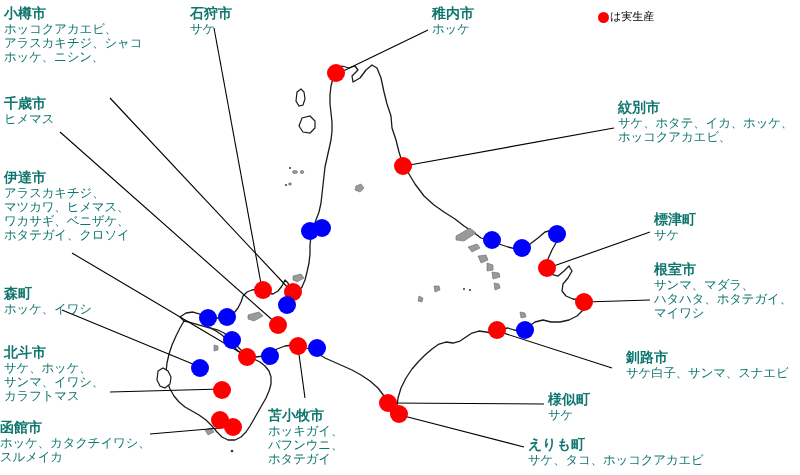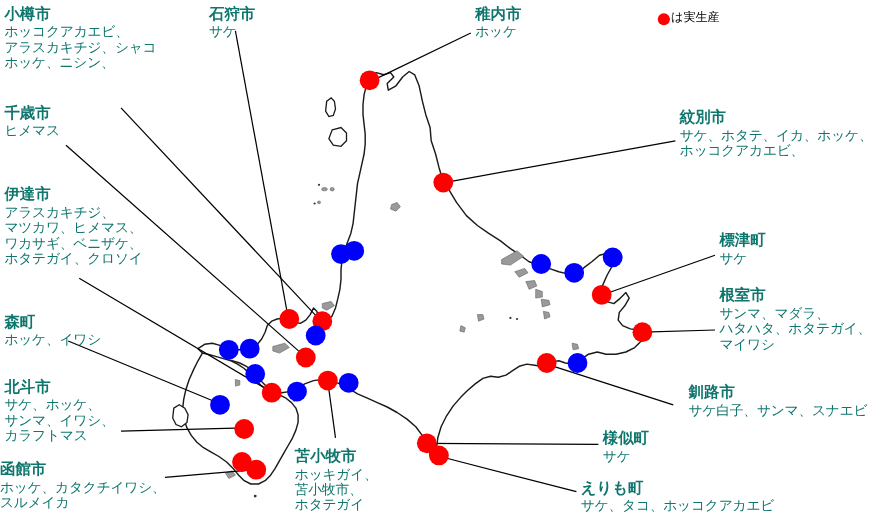--- a/index.html
+++ b/index.html
@@ -262,21 +262,21 @@
       <div class="label-block" style="left: 432px; top: 6px;">
         <div class="label-title">稚内市</div>
         <div class="label-body">
           <div>ホッケ</div>
         </div>
       </div>
       <div class="label-block" style="left: 268px; top: 408px;">
         <div class="label-title">苫小牧市</div>
         <div class="label-body">
           <div>ホッキガイ、</div>
-          <div>苫小牧市、</div>
+          <div>バフンウニ、</div>
           <div>ホタテガイ</div>
         </div>
       </div>
       <div class="label-block" style="left: 618px; top: 100px;">
         <div class="label-title">紋別市</div>
         <div class="label-body">
           <div>サケ、ホタテ、イカ、ホッケ、</div>
           <div>ホッコクアカエビ、</div>
         </div>
       </div>

